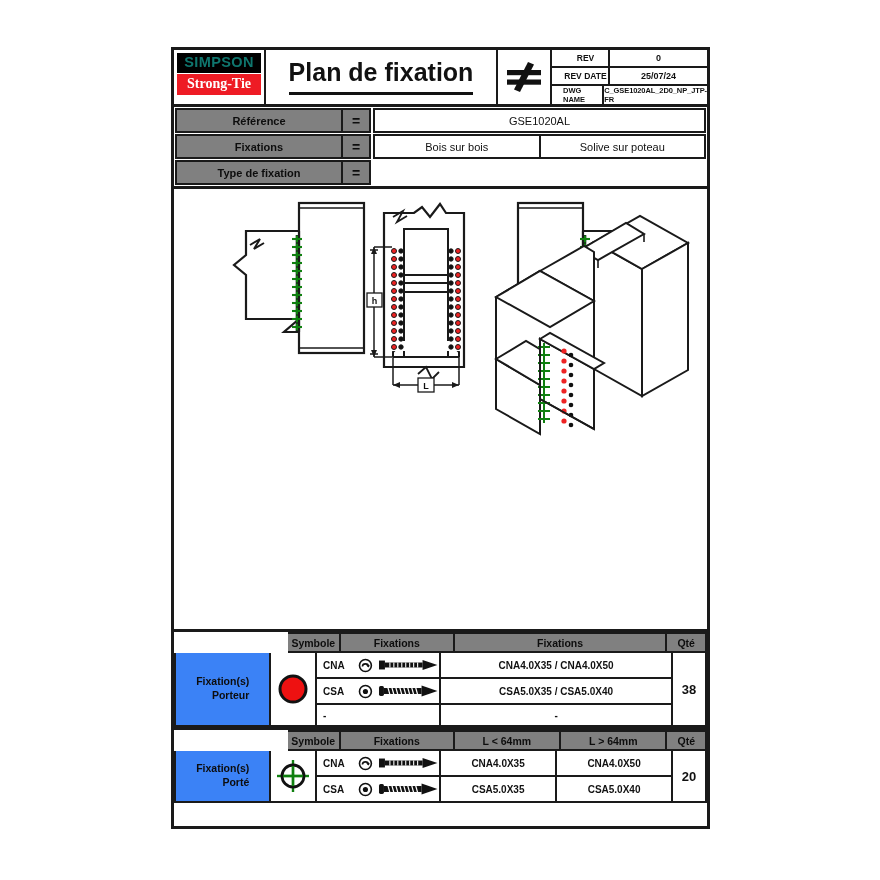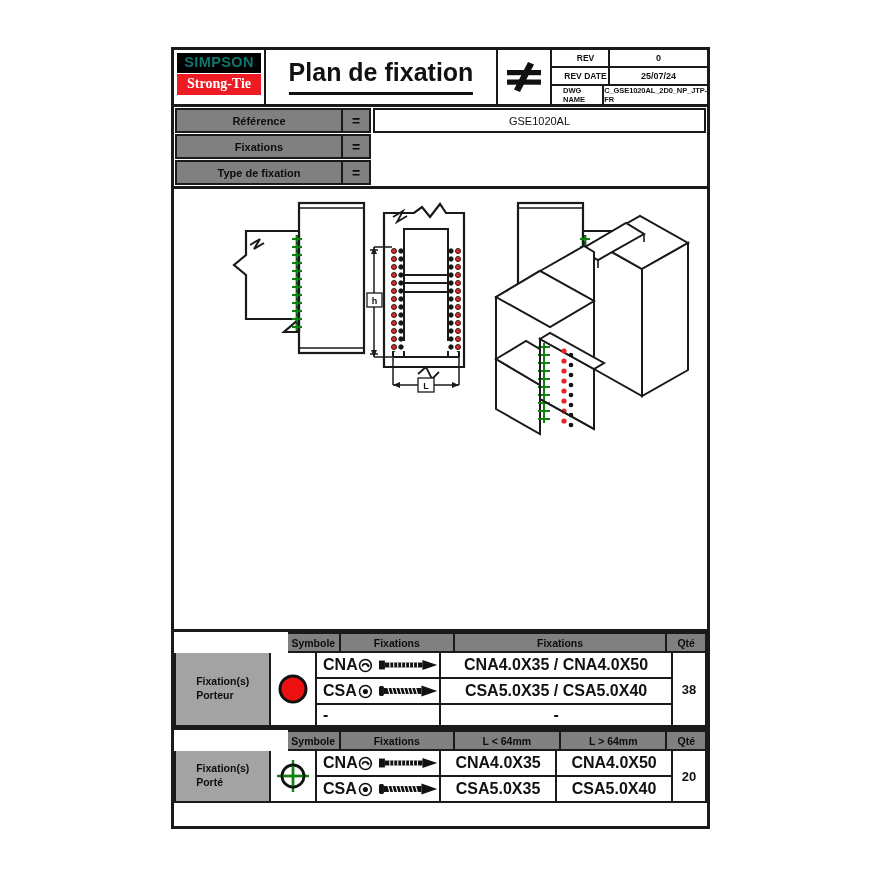--- a/index.html
+++ b/index.html
@@ -138,39 +138,39 @@
   .ft-body { display: flex; }
   .c-name  { width: 124px; }
   .c-sym   { width: 58px; }
   .c-fix   { width: 124px; }
   .c-mid   { width: 116px; }
   .c-mid2  { width: 116px; }
   .c-wide  { width: 232px; }
   .c-qte   { width: 43px; }
 
   .cell-name {
-    background: #a3a3a3;
+    background: #3b82f6;
     border: 2px solid #1a1a1a; border-top: none;
     display: flex; align-items: center; justify-content: center;
-    text-align: left;
+    text-align: right;
     font-size: 10.5px; font-weight: bold; color: #0d0d0d;
     line-height: 1.3;
   }
   .cell-sym {
     border: 2px solid #1a1a1a; border-top: none; border-left: none;
     display: flex; align-items: center; justify-content: center;
     background: #fff;
   }
   .rows-group { display: flex; flex-direction: column; }
   .frow { display: flex; }
   .frow > div {
     border: 2px solid #1a1a1a; border-top: none; border-left: none;
     background: #fff;
     display: flex; align-items: center;
-    font-size: 16px; font-weight: bold; color: #111;
+    font-size: 10px; font-weight: bold; color: #111;
   }
   .fix-cell { justify-content: flex-start; padding-left: 6px; gap: 5px; }
   .fix-code { width: 30px; }
   .val-cell { justify-content: center; }
   .cell-qte {
     border: 2px solid #1a1a1a; border-top: none; border-left: none;
     display: flex; align-items: center; justify-content: center;
     font-size: 13px; font-weight: bold; color: #111;
     background: #fff;
   }
@@ -219,20 +219,24 @@
     <div class="spec-row">
       <div class="spec-key">Référence</div>
       <div class="spec-eq">=</div>
       <div class="spec-vals">
         <div class="spec-val">GSE1020AL</div>
       </div>
     </div>
     <div class="spec-row">
       <div class="spec-key">Fixations</div>
       <div class="spec-eq">=</div>
+      <div class="spec-vals">
+        <div class="spec-val">Bois sur bois</div>
+        <div class="spec-val">Solive sur poteau</div>
+      </div>
     </div>
     <div class="spec-row">
       <div class="spec-key">Type de fixation</div>
       <div class="spec-eq">=</div>
     </div>
   </div>
 
   <div class="drawing">
 
     <svg width="535" height="443" viewBox="0 0 535 443">

